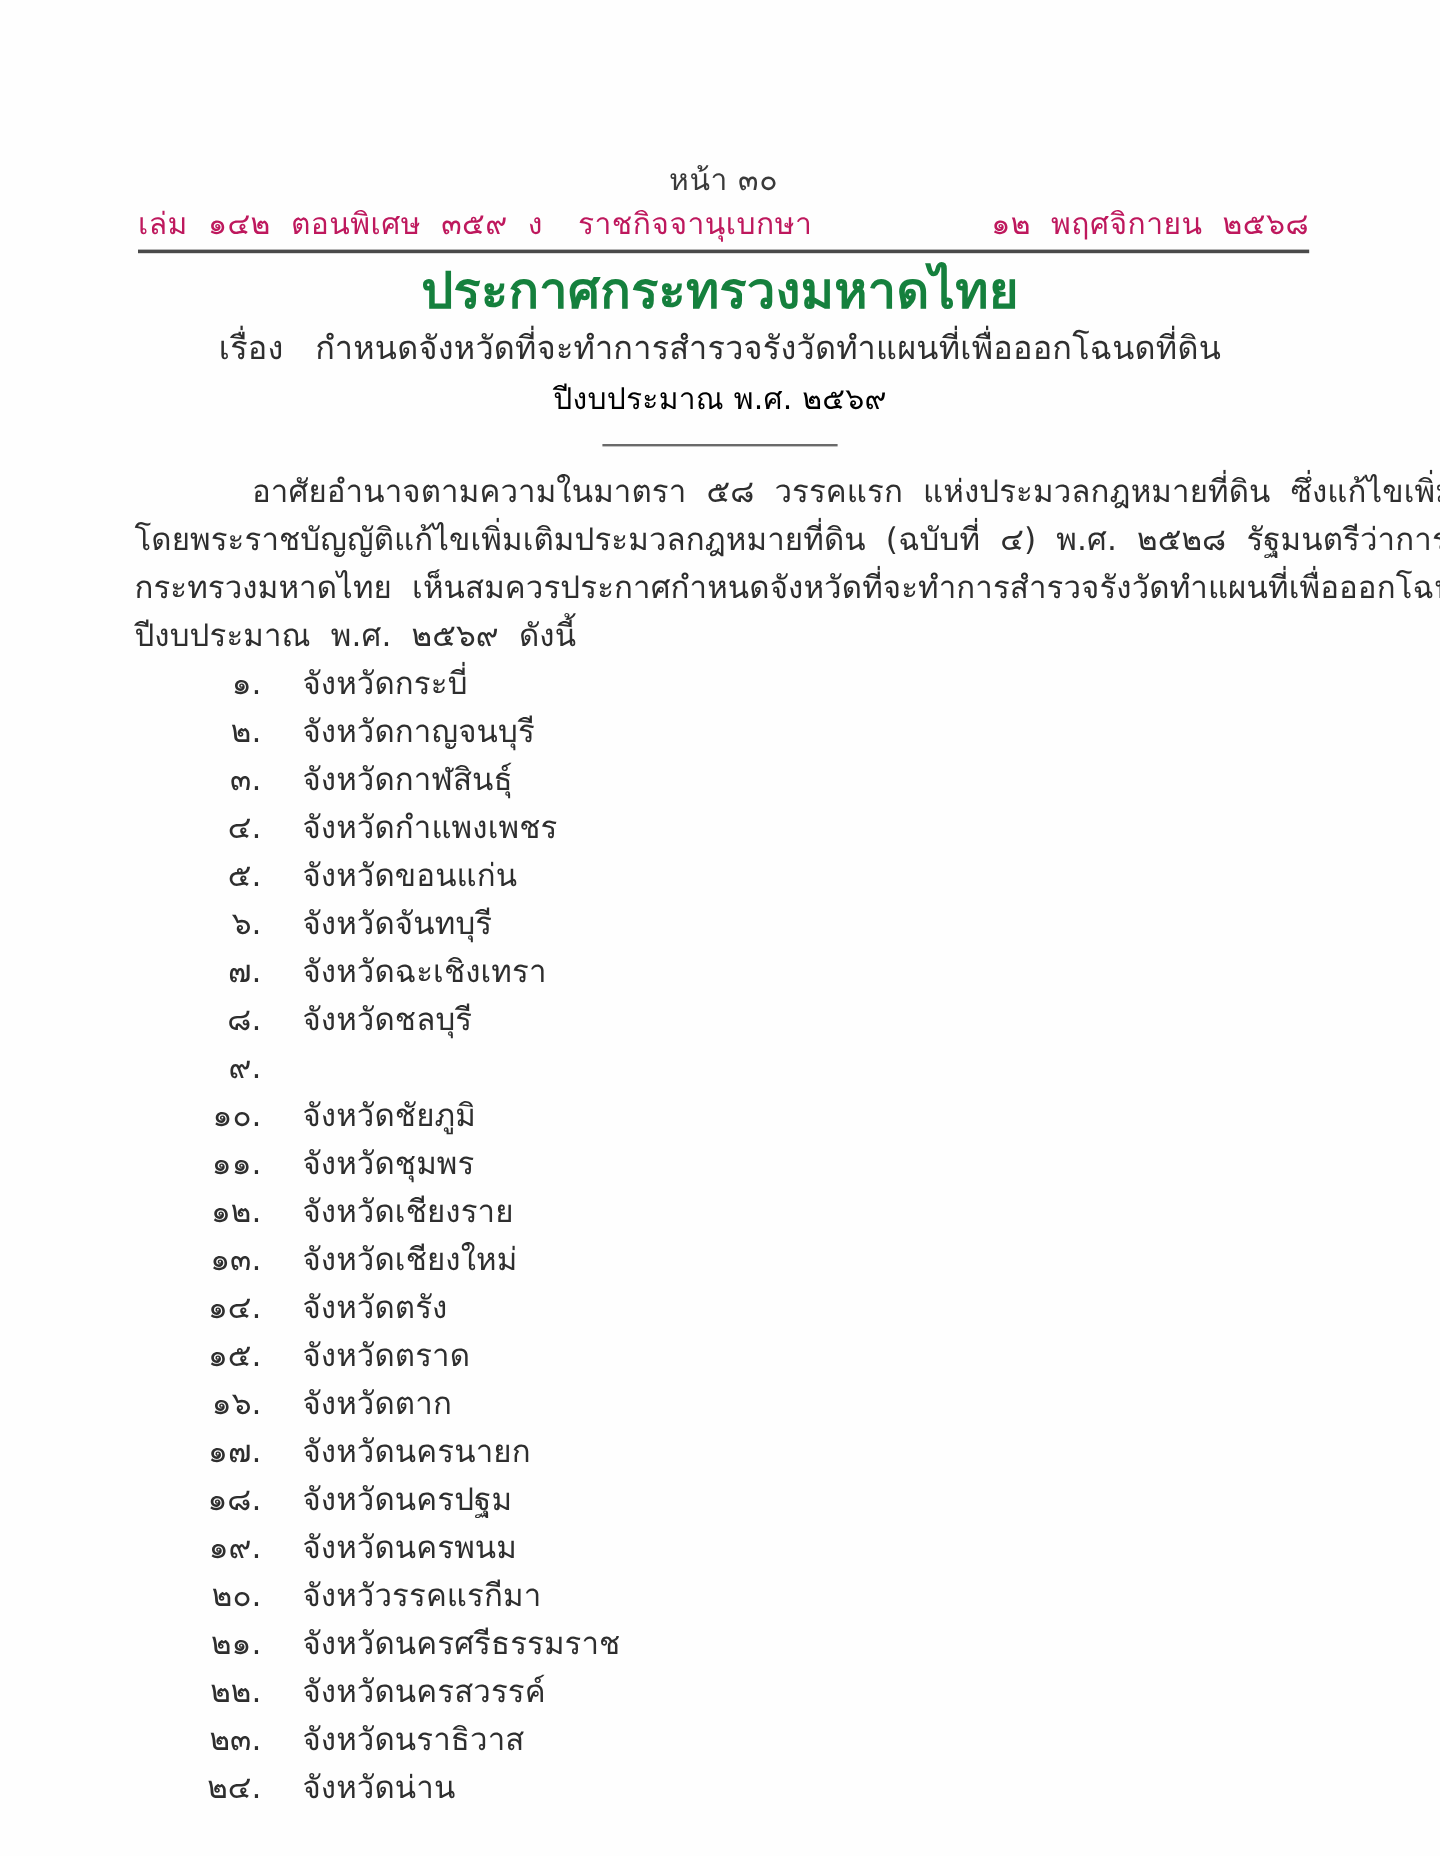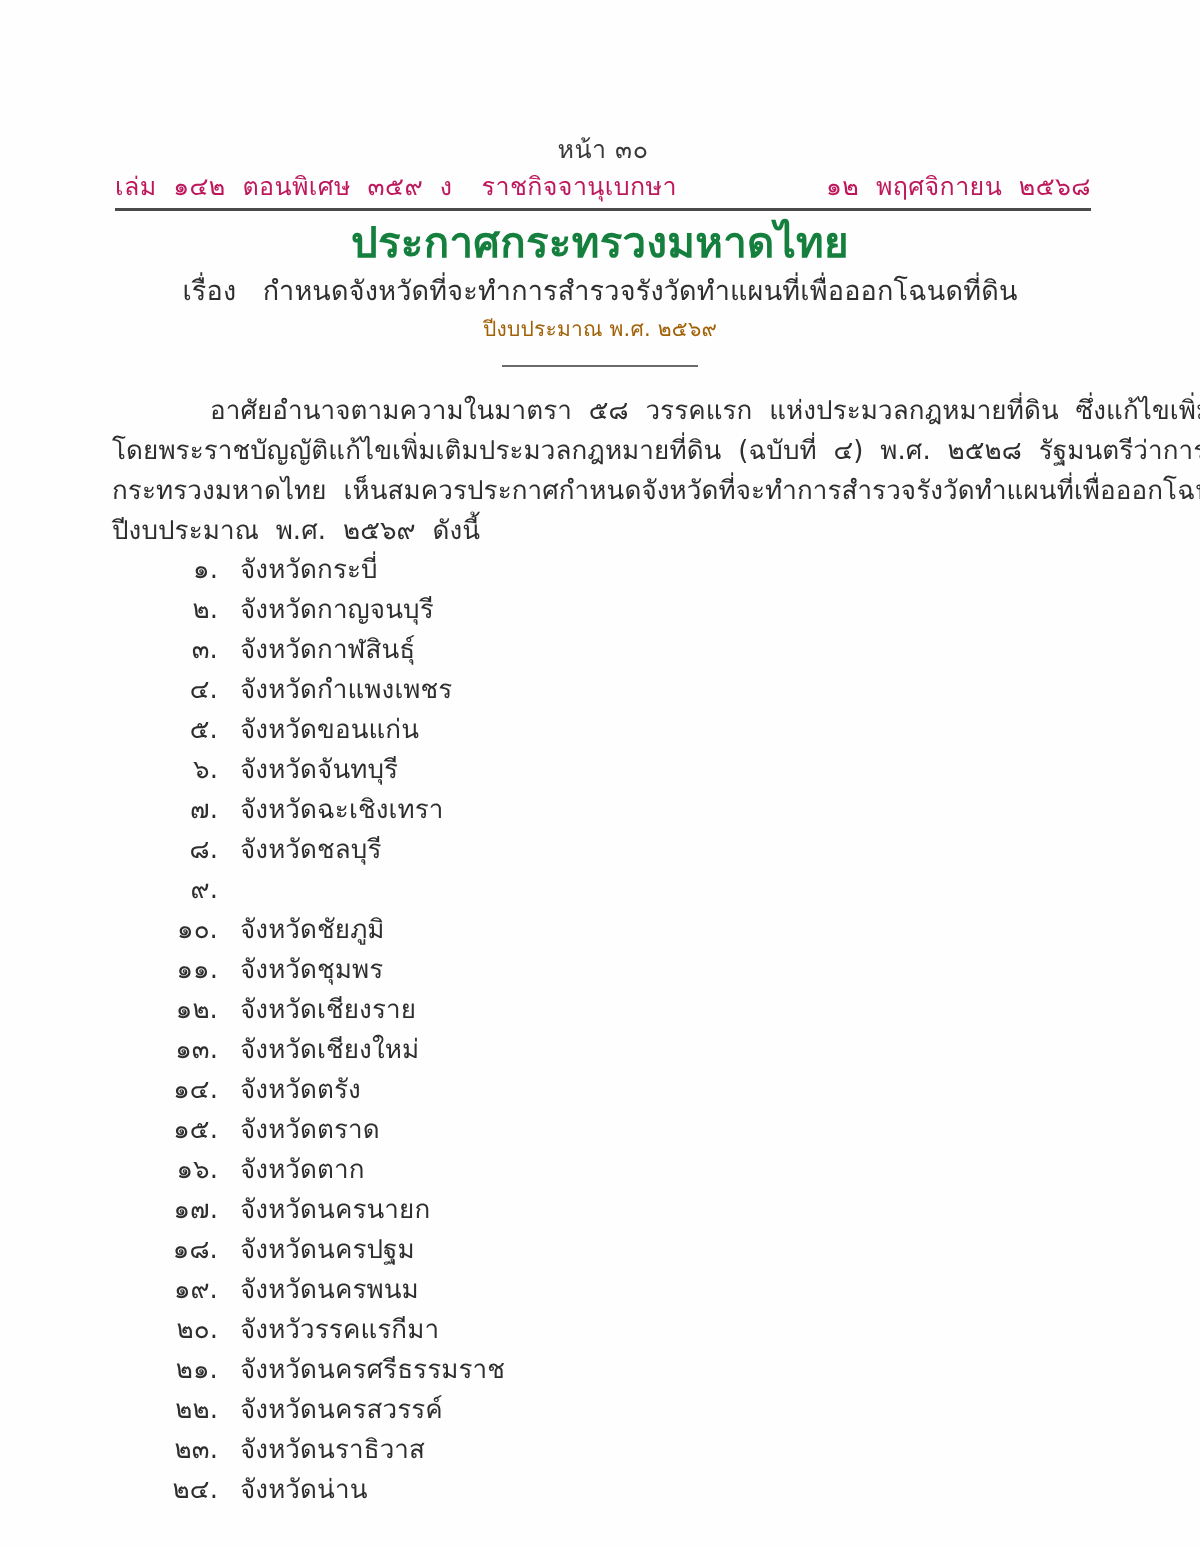--- a/index.html
+++ b/index.html
@@ -90,22 +90,22 @@
     margin-top: 0;
     font-size: 27px;
     color: #2f2f2f;
     line-height: 1.4;
     letter-spacing: 0.2px;
     white-space: pre;
   }
 
   .doc-subject-year {
     margin-top: 6px;
-    font-size: 21px;
-    color: #a16207;
+    font-size: 25px;
+    color: #000000;
     line-height: 1.4;
     letter-spacing: 0.2px;
     white-space: pre;
   }
 
   .title-rule-wrap {
     margin-top: 20px;
     display: flex;
     justify-content: center;
   }
@@ -158,20 +158,21 @@
     text-align: right;
     padding-right: 22px;
     box-sizing: border-box;
     white-space: pre;
   }
 
   .province-name {
     flex: 1 1 auto;
     text-align: left;
     white-space: pre;
+    margin-left: 12px;
   }
 </style>
 </head>
 <body>
 
 <div class="page">
 
   <div class="gazette-head">
     <div class="page-number-line">หน้า ๓๐</div>
 

